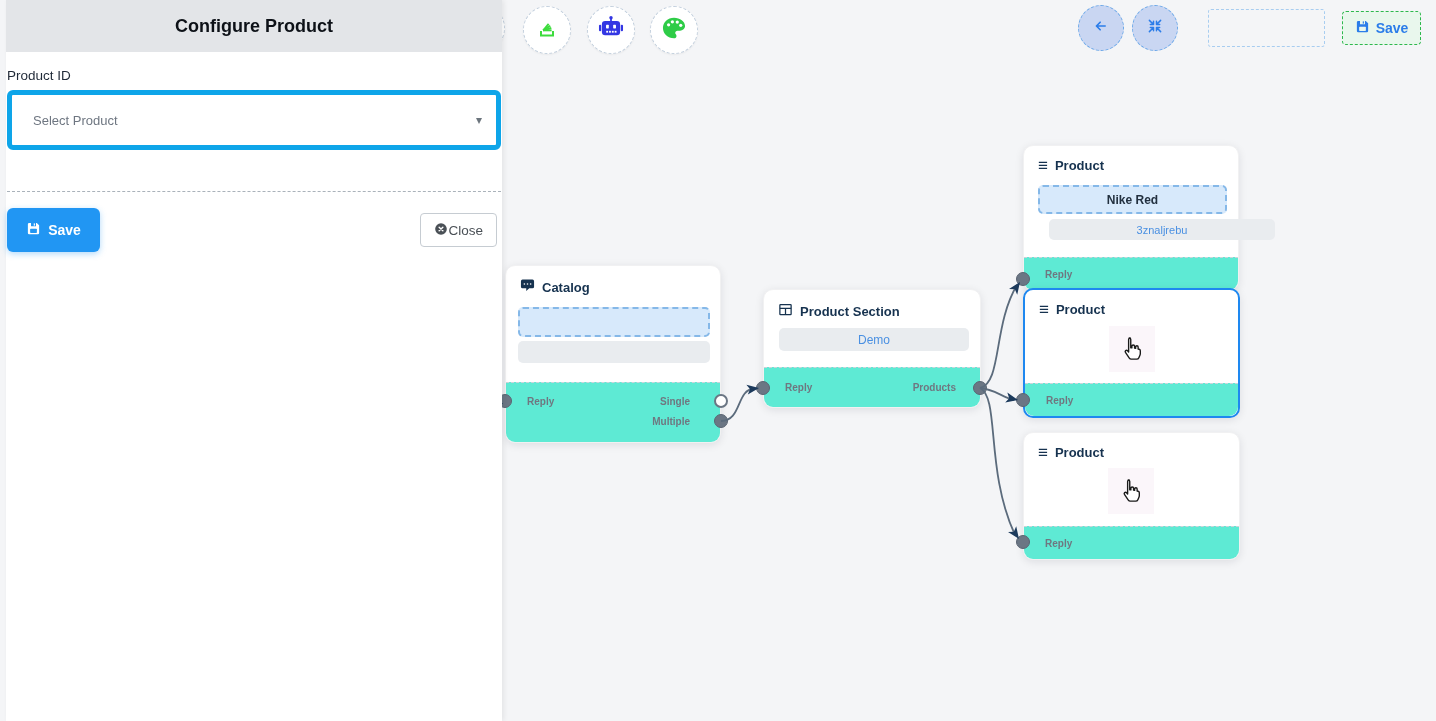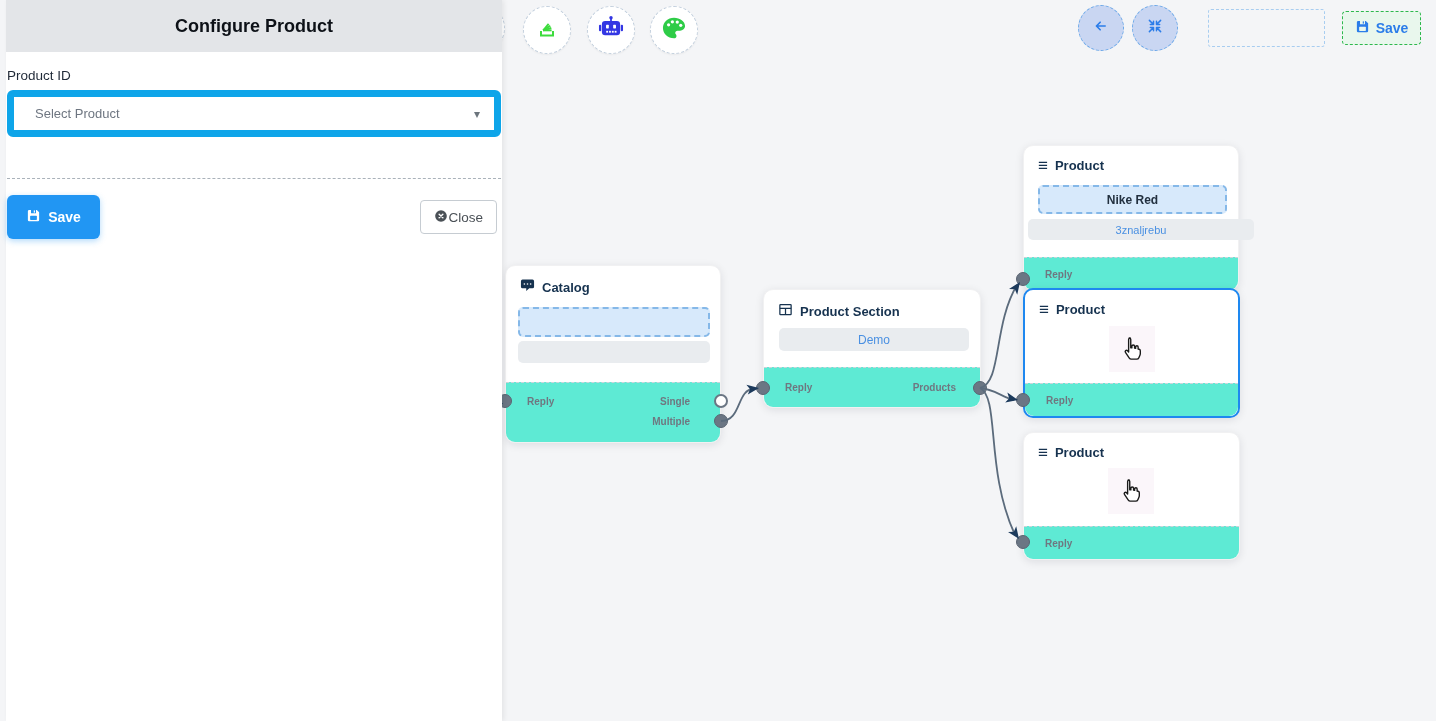--- a/index.html
+++ b/index.html
@@ -7,21 +7,21 @@
     font-family:"Liberation Sans", sans-serif; background:#f4f5f7; }
 
   
   .panel { position:absolute; left:6px; top:0; width:496px; height:721px;
     background:#fff; box-shadow:2px 0 5px rgba(0,0,0,.07); z-index:30; }
   .panel-header { height:52px; background:#e3e5e8; display:flex;
     align-items:center; justify-content:center; }
   .panel-title { font-size:18px; font-weight:700; color:#0d1117; }
   .panel-body { padding:1px; }
   .field-label { margin-top:15px; font-size:13.5px; color:#1f2937; }
-  .select-box { margin-top:7px; height:47px; border:7px solid #0ea5e9;
+  .select-box { margin-top:7px; height:60px; border:5px solid #0ea5e9;
     border-radius:6px; background:#fff; display:flex; align-items:center;
     justify-content:space-between; padding:0 14px 0 21px; cursor:pointer; }
   .select-placeholder { font-size:13px; color:#6e7681; }
   .chevron { color:#6c757d; font-size:12px; }
   .panel-divider { margin-top:41px; border-top:1px dashed #aab2ba; }
   .panel-actions { margin-top:16px; display:flex; align-items:center;
     justify-content:space-between; padding-right:4px; }
   .btn-save-blue { width:93px; height:44px; border:none; border-radius:6px;
     background:#2196f3; color:#fff; font-size:14px; font-weight:600;
     display:flex; align-items:center; justify-content:center; gap:7px;
@@ -199,21 +199,21 @@
   </div>
 
   <div class="node" style="left:527px; top:145px; width:216px; height:146px;">
     <div class="node-header">
       <span class="menu-glyph">≡</span>
       <span class="node-title">Product</span>
     </div>
     <div class="field field-dashed" style="left:14px; top:39px; width:189px; height:29px;">
       <span class="field-text-dark">Nike Red</span>
     </div>
-    <div class="field field-gray" style="left:4px; top:73px; width:226px; height:21px;">
+    <div class="field field-gray" style="left:25px; top:73px; width:226px; height:21px;">
       <span class="field-text-blue-sm">3znaljrebu</span>
     </div>
     <div class="node-footer" style="height:33px;">
       <span class="port-label" style="left:21px; top:11px;">Reply</span>
     </div>
   </div>
 
   <div class="node selected" style="left:527px; top:288px; width:217px; height:130px;">
     <div class="node-header">
       <span class="menu-glyph">≡</span>

